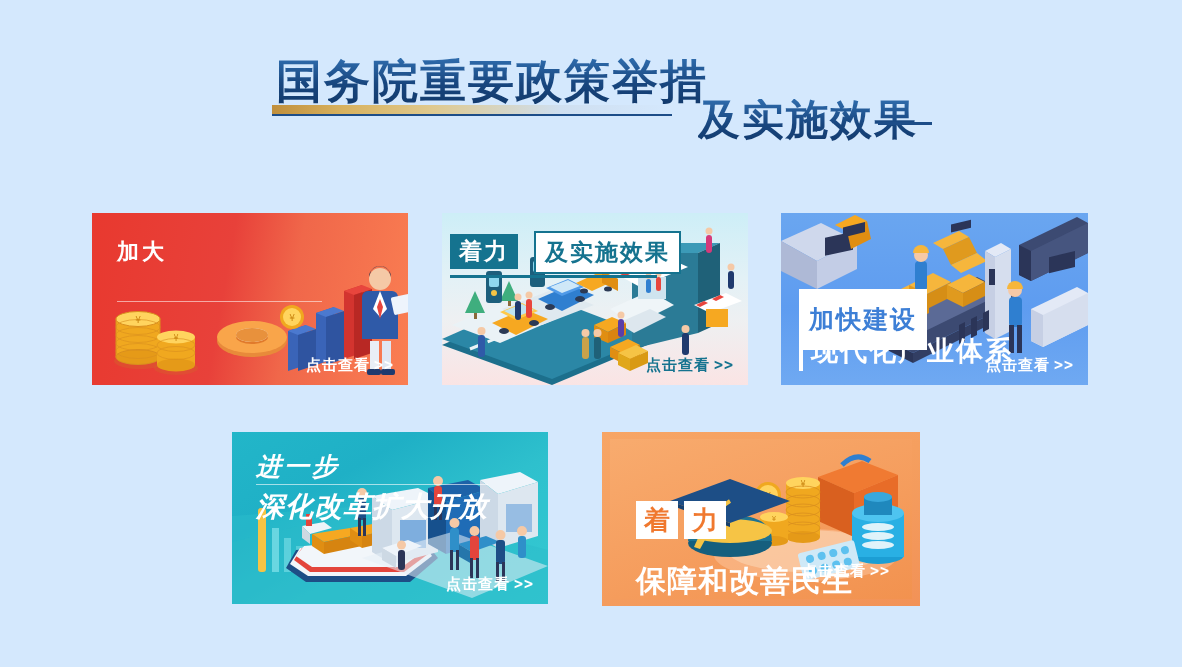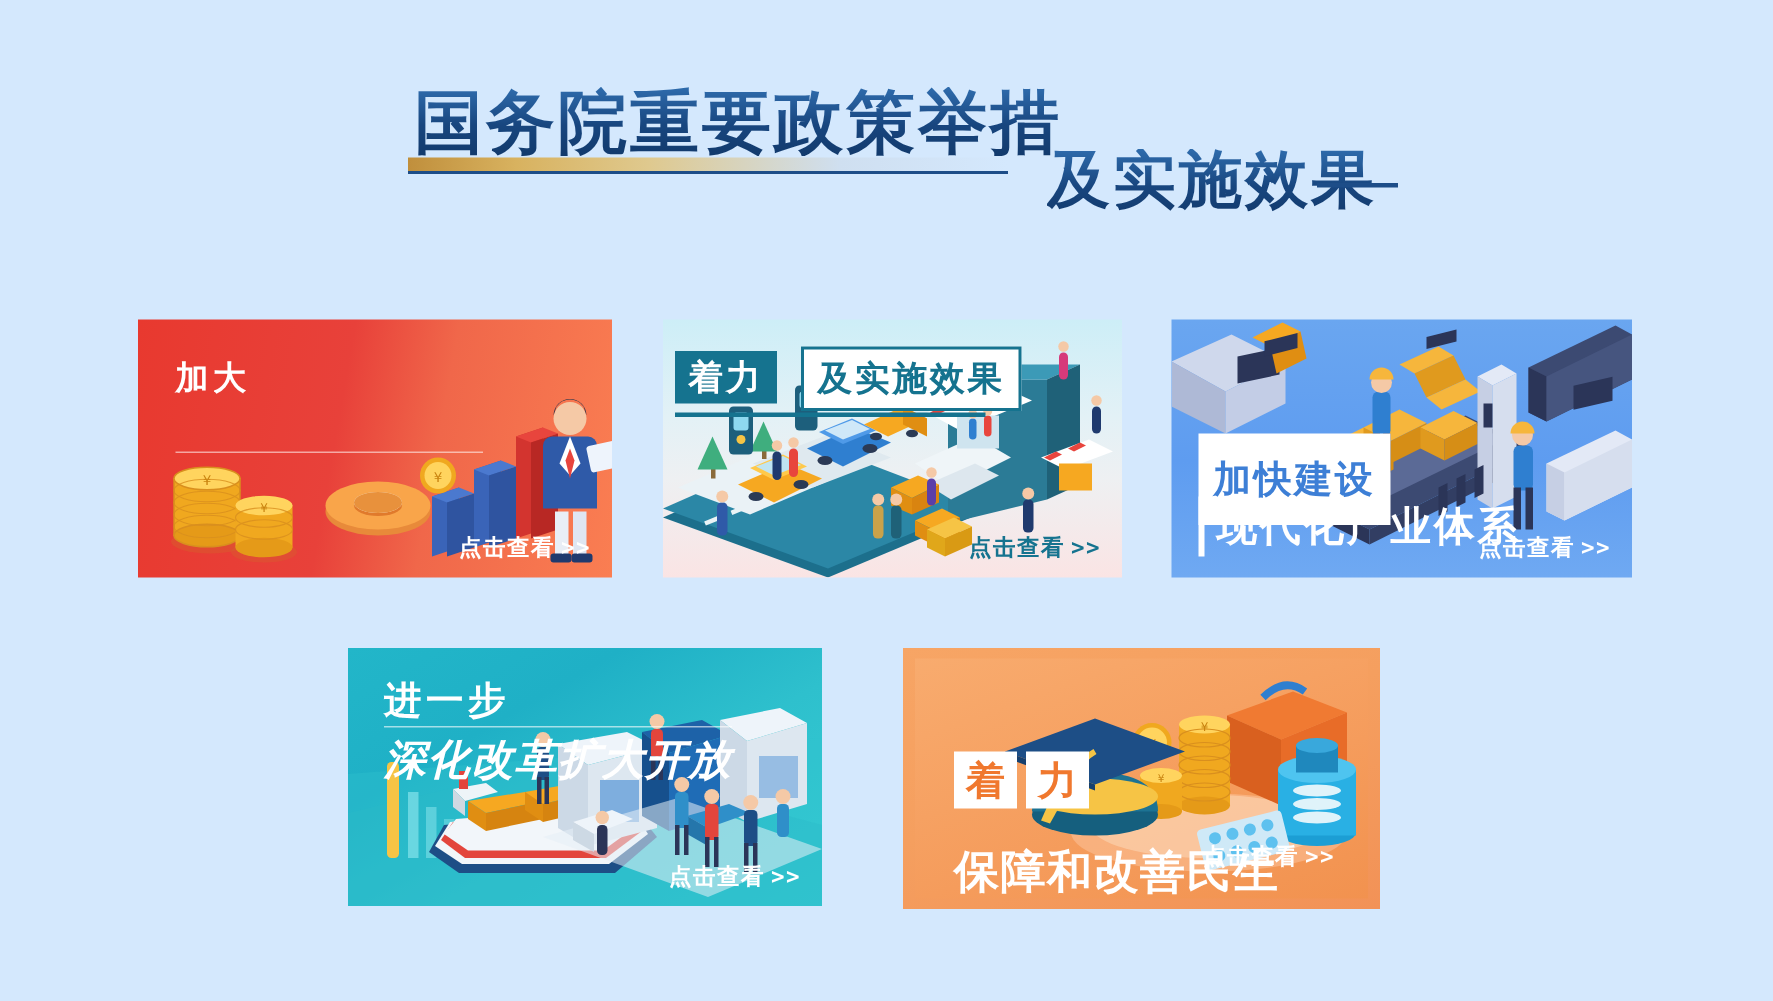--- a/index.html
+++ b/index.html
@@ -80,21 +80,21 @@
 
   
   #card3{background:linear-gradient(180deg,#6aa6f0 0%,#5e9cf0 55%,#6fa9f2 100%);}
   #card3 .tbox{position:absolute;left:18px;top:76px;height:37px;background:#fff;display:flex;align-items:center;padding:12px 10px;}
   #card3 .tbox span{font-size:25px;font-weight:bold;color:#3d7fd6;letter-spacing:2px;}
   #card3 .t2wrap{position:absolute;left:18px;top:118px;height:40px;display:flex;align-items:center;border-left:4px solid #fff;padding-left:8px;}
   #card3 .t2wrap span{font-size:27px;font-weight:bold;color:#fff;letter-spacing:2px;}
 
   
   #card4{background:linear-gradient(150deg,#22b6c9 0%,#1fb0c6 30%,#2ec0cd 58%,#36cdd4 100%);}
-  #card4 .t1{position:absolute;left:24px;top:18px;font-size:25px;font-weight:bold;color:#fff;letter-spacing:3px;}
+  #card4 .t1{position:absolute;left:24px;top:18px;font-size:25px;font-weight:bold;font-style:italic;color:#fff;letter-spacing:3px;}
   #card4 .hr{position:absolute;left:24px;top:52px;width:232px;height:1px;background:rgba(255,255,255,.6);}
   #card4 .t2{position:absolute;left:24px;top:56px;font-size:28px;font-weight:bold;font-style:italic;color:#fff;letter-spacing:1px;}
 
   
   #card5{background:linear-gradient(160deg,#f7a565 0%,#f59f5f 45%,#f29257 100%);padding:0;}
   #card5 .inner{position:absolute;left:8px;top:7px;right:8px;bottom:7px;background:linear-gradient(160deg,#f8ab6e 0%,#f59c5c 60%,#f2924f 100%);}
   #card5 .cbox{position:absolute;top:62px;height:38px;background:#fff;display:flex;align-items:center;justify-content:center;}
   #card5 .cbox span{font-size:26px;font-weight:bold;color:#f0782e;}
   #card5 .cb1{left:26px;width:42px;}
   #card5 .cb2{left:74px;width:42px;}

